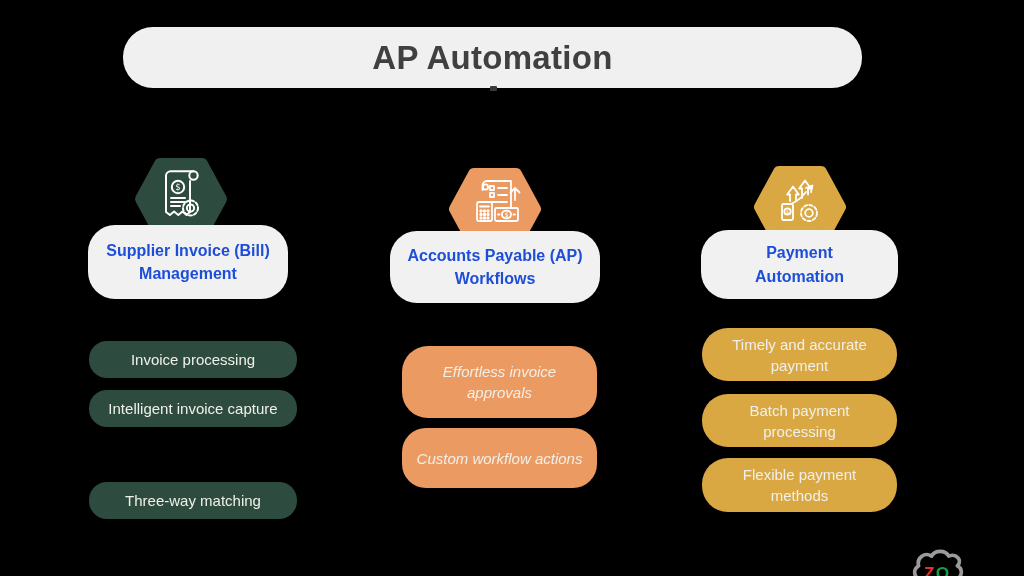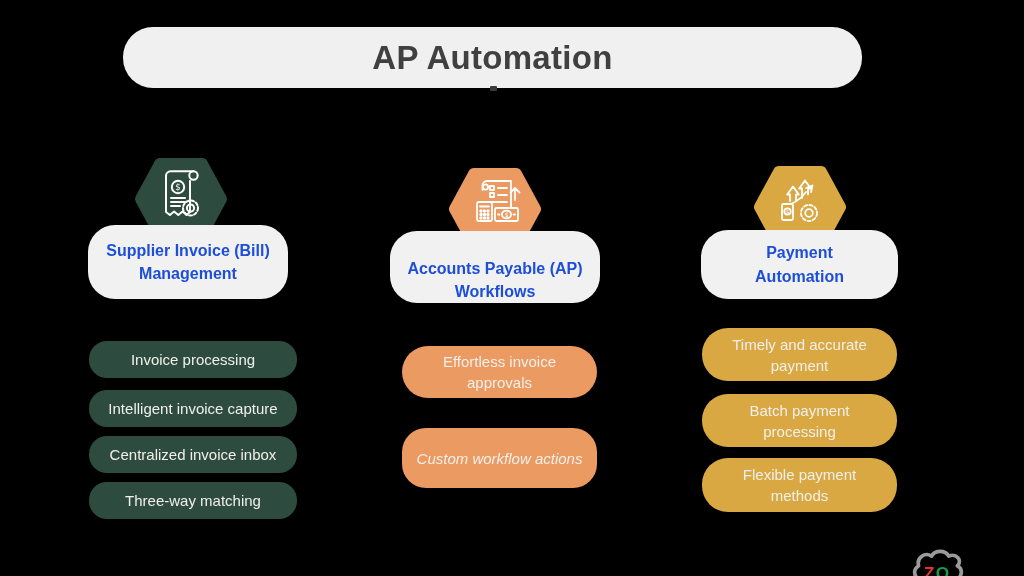--- a/index.html
+++ b/index.html
@@ -66,23 +66,20 @@
   <div class="header-pill" style="left:88px;top:225px;width:200px;height:74px;">
     <span>Supplier Invoice (Bill)
 Management</span>
   </div>
   <div class="item-pill green r18" style="left:89px;top:341px;width:208px;height:37px;">
     <span>Invoice processing</span>
   </div>
   <div class="item-pill green r18" style="left:89px;top:390px;width:208px;height:37px;">
     <span>Intelligent invoice capture</span>
   </div>
-  <div class="item-pill green r18" style="left:89px;top:436px;width:208px;height:37px;">
-    <span>Centralized invoice inbox</span>
-  </div>
   <div class="item-pill green r18" style="left:89px;top:482px;width:208px;height:37px;">
     <span>Three-way matching</span>
   </div>
 
   <div class="hex" style="left:447px;top:166px;">
     <svg width="96" height="86" viewBox="0 0 96 86">
       <polygon points="27,8 69,8 88,43 69,78 27,78 8,43" fill="#eb9a62" stroke="#eb9a62" stroke-width="12" stroke-linejoin="round"></polygon>
       <g stroke="#ffffff" fill="none" stroke-width="1.8" stroke-linecap="round" stroke-linejoin="round">
         <path d="M40 15 h24 v37"></path>
         <path d="M40 15 a4.5 4.5 0 0 0 -4.5 4.5 v4.5"></path>
@@ -105,25 +102,25 @@
           <circle cx="37.5" cy="52" r="0.8"></circle>
           <circle cx="41" cy="52" r="0.8"></circle>
         <rect x="48" y="42" width="23" height="13" rx="1.5" fill="#eb9a62"></rect>
         <ellipse cx="59.5" cy="48.5" rx="4.6" ry="3.9"></ellipse>
         <line x1="51" y1="48.5" x2="52.5" y2="48.5"></line>
         <line x1="66.5" y1="48.5" x2="68" y2="48.5"></line>
         <text x="59.5" y="51" font-size="6.5" fill="#ffffff" stroke="none" text-anchor="middle" font-family="DejaVu Sans, sans-serif">$</text>
       </g>
     </svg>
   </div>
-  <div class="header-pill" style="left:390px;top:231px;width:210px;height:72px;align-items:flex-end;">
+  <div class="header-pill" style="left:390px;top:231px;width:210px;height:72px;">
     <span>Accounts Payable (AP)
 Workflows</span>
   </div>
-  <div class="item-pill orange r26" style="left:402px;top:346px;width:195px;height:52px;">
+  <div class="item-pill orange r26" style="left:402px;top:346px;width:195px;height:72px;font-style:italic;">
     <span>Effortless invoice
 approvals</span>
   </div>
   <div class="item-pill orange r24" style="left:402px;top:428px;width:195px;height:60px;font-style:italic;">
     <span>Custom workflow actions</span>
   </div>
 
   <div class="hex" style="left:752px;top:164px;">
     <svg width="96" height="86" viewBox="0 0 96 86">
       <polygon points="27,8 69,8 88,43 69,78 27,78 8,43" fill="#d9a843" stroke="#d9a843" stroke-width="12" stroke-linejoin="round"></polygon>

